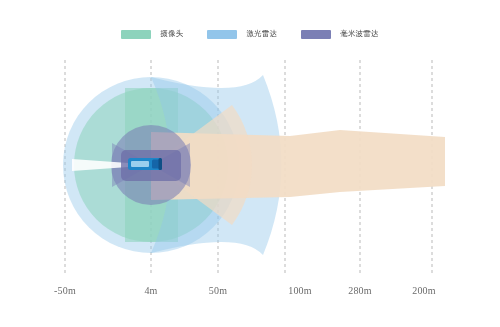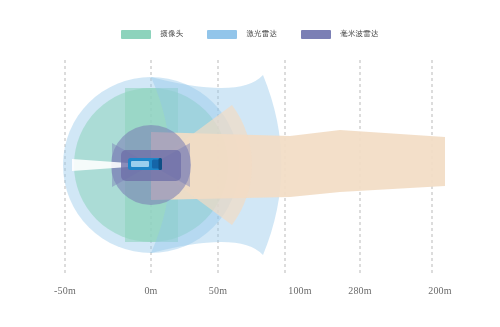--- a/index.html
+++ b/index.html
@@ -97,19 +97,19 @@
     <g>
       <rect x="128" y="158" width="34" height="12" rx="2.5" ry="2.5" fill="#1E86C8"></rect>
       <rect x="131" y="161" width="18" height="6" rx="1" ry="1" fill="#A9D8F2" fill-opacity="0.9"></rect>
       <rect x="152" y="159.5" width="8" height="9" rx="1.5" ry="1.5" fill="#1565A8"></rect>
       <rect x="158.5" y="158" width="3.5" height="12" rx="1.5" ry="1.5" fill="#0E4F86"></rect>
     </g>
 
   </svg>
 
   <div class="axis-label" style="left:65px">-50m</div>
-  <div class="axis-label" style="left:151px">0m</div>
+  <div class="axis-label" style="left:151px">4m</div>
   <div class="axis-label" style="left:218px">50m</div>
   <div class="axis-label" style="left:300px">100m</div>
   <div class="axis-label" style="left:360px">280m</div>
-  <div class="axis-label" style="left:440px">200m</div>
+  <div class="axis-label" style="left:424px">200m</div>
 
 </div>
 
 </body></html>

